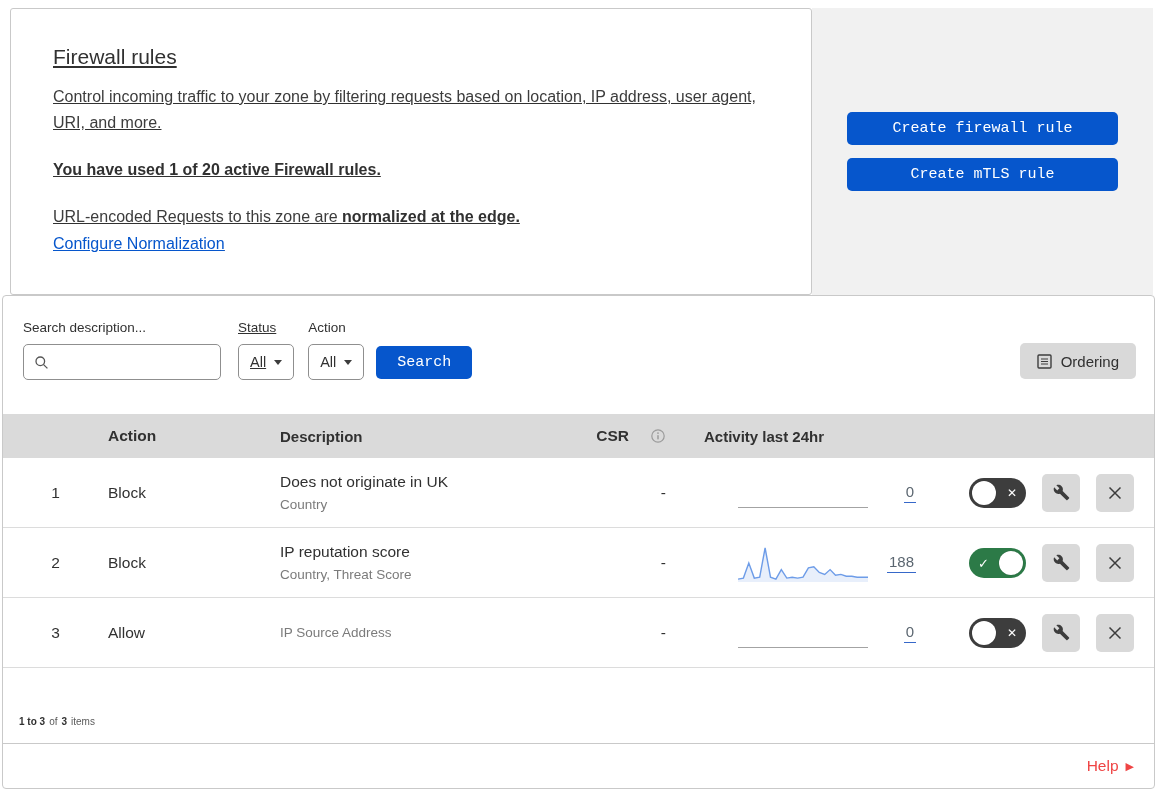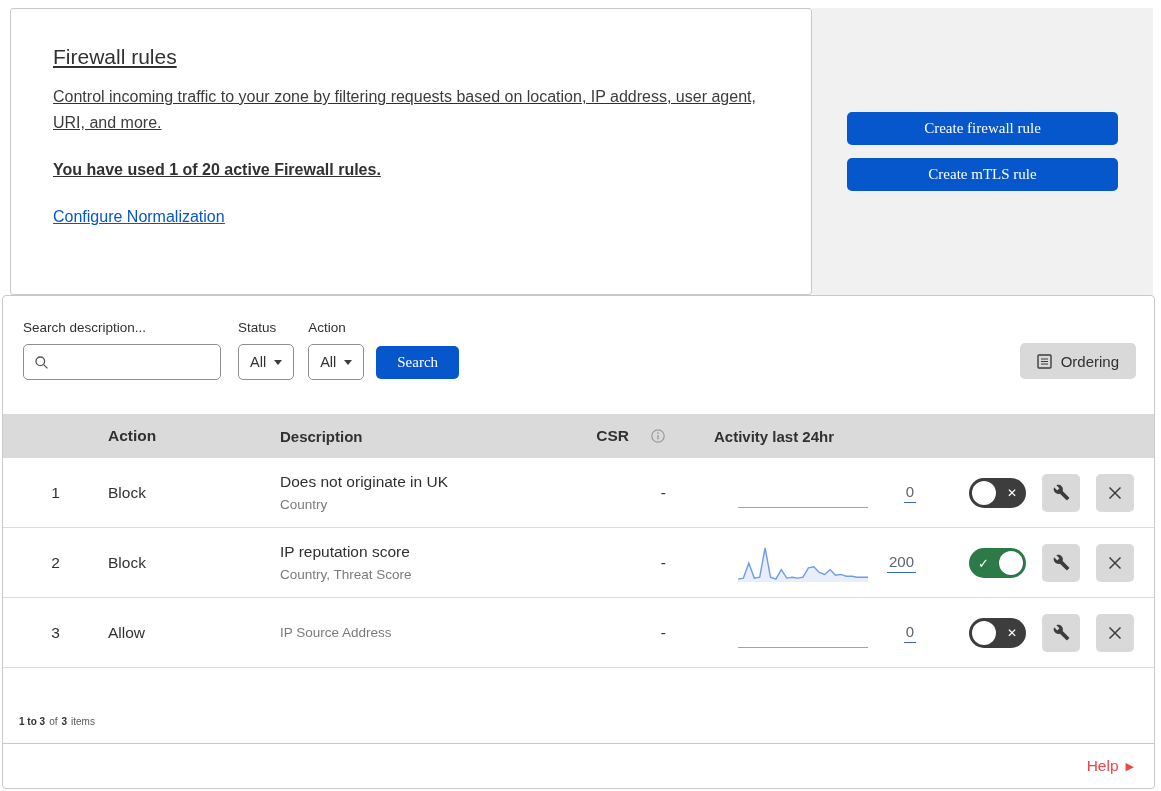--- a/index.html
+++ b/index.html
@@ -12,32 +12,32 @@
     padding:36px 42px;text-decoration:underline; }
   .intro-card h1 { font-size:21px; font-weight:400; margin-bottom:15px; }
   .intro-card .desc { font-size:16px; line-height:26px; max-width:725px; margin-bottom:25px; color:#3c3c3c; }
   .intro-card .usage { font-size:16px; font-weight:bold; margin-bottom:29px; }
   .intro-card .norm { font-size:16px; color:#3c3c3c; margin-bottom:9px; }
   .intro-card .norm strong { color:#313131; }
   .link { font-size:16px; color:#0656cc; text-decoration:underline; cursor:pointer; }
   .actions-panel { width:341px; background:#f1f1f1; display:flex; flex-direction:column;
     justify-content:center; align-items:center; gap:13px; }
   .btn-primary { width:271px; height:33px; background:#0656cc; color:#fff; border:none;
-    border-radius:5px; font-size:15px; font-family:Liberation Serif, serif; cursor:pointer; }
+    border-radius:5px; font-size:15px; font-family:Liberation Mono, monospace; cursor:pointer; }
 
   
   .main-card { margin:0 6px 0 2px; border:1px solid #c9c9c9; border-radius:4px; overflow:hidden; }
 
   .filter-bar { display:flex; align-items:stretch; padding:24px 18px 34px 20px; }
   .fgroup { display:flex; flex-direction:column; gap:9px;justify-content:space-between; }
   .fgroup label { font-size:13.5px; color:#313131; }
   .search-box { width:198px; height:36px; border:1px solid #8f8f8f; border-radius:5px;
     display:flex; align-items:center; padding-left:10px; gap:7px; background:#fff; }
   .search-box input { border:none; outline:none; flex:1; font-size:14px; font-family:inherit; min-width:0; }
-  .ml17 { margin-left:17px; }
+  .ml17 { margin-left:17px;text-decoration:underline; }
   .ml14 { margin-left:14px; }
   .dropdown { height:36px; border:1px solid #8f8f8f; border-radius:5px; display:flex;
     align-items:center; padding:0 11px; gap:8px; font-size:14.5px; cursor:pointer; background:#fff; }
   .caret { width:0; height:0; border-left:4.5px solid transparent; border-right:4.5px solid transparent;
     border-top:5.5px solid #3d3d3d; display:inline-block; }
   .search-btn { width:auto; padding:0 21px; align-self:flex-end; margin-left:12px; margin-bottom:1px; }
   .ordering-btn { margin-left:auto; align-self:flex-end; margin-bottom:1px; height:36px;
     padding:8px 17px; background:#d9d9d9; border:none; border-radius:5px; font-size:15px;
     font-family:inherit; color:#313131; display:flex; align-items:center; gap:9px; cursor:pointer; }
 
@@ -90,20 +90,21 @@
   .help-arrow { font-size:11px; line-height:1; }
 </style>
 </head>
 <body>
 
 <div class="top-section">
   <section class="intro-card">
     <h1>Firewall rules</h1>
     <p class="desc">Control incoming traffic to your zone by filtering requests based on location, IP address, user agent, URI, and more.</p>
     <p class="usage">You have used 1 of 20 active Firewall rules.</p>
+    <p class="norm"><span>URL-encoded Requests to this zone are </span><strong>normalized at the edge.</strong></p>
     <a class="link" href="#">Configure Normalization</a>
   </section>
   <aside class="actions-panel">
     <button class="btn-primary">Create firewall rule</button>
     <button class="btn-primary">Create mTLS rule</button>
   </aside>
 </div>
 
 <div class="main-card">
 
@@ -148,21 +149,21 @@
     <div class="col-desc">Description</div>
     <div class="col-csr head">
       <span>CSR</span>
       <svg width="16" height="16" viewBox="0 0 16 16">
           <circle cx="8" cy="8" r="6.2" fill="none" stroke="#9b9b9b" stroke-width="1.2"></circle>
           <circle cx="8" cy="5.1" r="0.9" fill="#9b9b9b"></circle>
           <rect x="7.25" y="7" width="1.5" height="4.4" rx="0.7" fill="#9b9b9b"></rect>
         </svg>
     </div>
     <div class="col-activity" style="font-weight:bold;">
-        <span style="margin-left:28px;">Activity last 24hr</span>
+        <span style="margin-left:18px;">Activity last 24hr</span>
       </div>
     <div class="col-controls"></div>
   </div>
 
   <div class="t-row">
     <div class="col-num">1</div>
     <div class="col-action">Block</div>
     <div class="col-desc">
       <div class="d-main">Does not originate in UK</div>
       <div class="d-sub">Country</div>
@@ -196,21 +197,21 @@
     <div class="col-desc">
       <div class="d-main">IP reputation score</div>
       <div class="d-sub">Country, Threat Score</div>
     </div>
     <div class="col-csr">-</div>
     <div class="col-activity">
       <svg class="spark" viewBox="0 0 130 38" preserveAspectRatio="none">
         <polygon class="spark-fill" points="0,38 0.0,35.1 5.4,34.1 10.8,19.1 16.3,34.1 21.7,33.2 27.1,4.0 32.5,33.2 37.9,35.1 43.3,25.6 48.8,34.1 54.2,33.2 59.6,34.1 65.0,33.2 70.4,23.8 75.8,22.8 81.3,28.5 86.7,30.4 92.1,25.6 97.5,31.3 102.9,30.4 108.3,32.2 113.8,32.2 119.2,33.2 124.6,33.2 130.0,33.2 130,38"></polygon>
         <polyline class="spark-line" points="0.0,35.1 5.4,34.1 10.8,19.1 16.3,34.1 21.7,33.2 27.1,4.0 32.5,33.2 37.9,35.1 43.3,25.6 48.8,34.1 54.2,33.2 59.6,34.1 65.0,33.2 70.4,23.8 75.8,22.8 81.3,28.5 86.7,30.4 92.1,25.6 97.5,31.3 102.9,30.4 108.3,32.2 113.8,32.2 119.2,33.2 124.6,33.2 130.0,33.2"></polyline>
       </svg>
-      <a class="count" href="#">200</a>
+      <a class="count" href="#">188</a>
     </div>
     <div class="col-controls">
       <div class="toggle on">
         <span class="tg-check">✓</span>
         <span class="tg-knob"></span>
       </div>
       <button class="icon-btn">
           <svg width="17" height="17" viewBox="0 0 24 24" fill="#3d3d3d">
             <path d="M22.7 19l-9.1-9.1c.9-2.3.4-5-1.5-6.9-2-2-5-2.4-7.4-1.3L9 6 6 9 1.6 4.7C.4 7.1.9 10.1 2.9 12.1c1.9 1.9 4.6 2.4 6.9 1.5l9.1 9.1c.4.4 1 .4 1.4 0l2.3-2.3c.5-.4.5-1.1.1-1.4z"></path>
           </svg>

